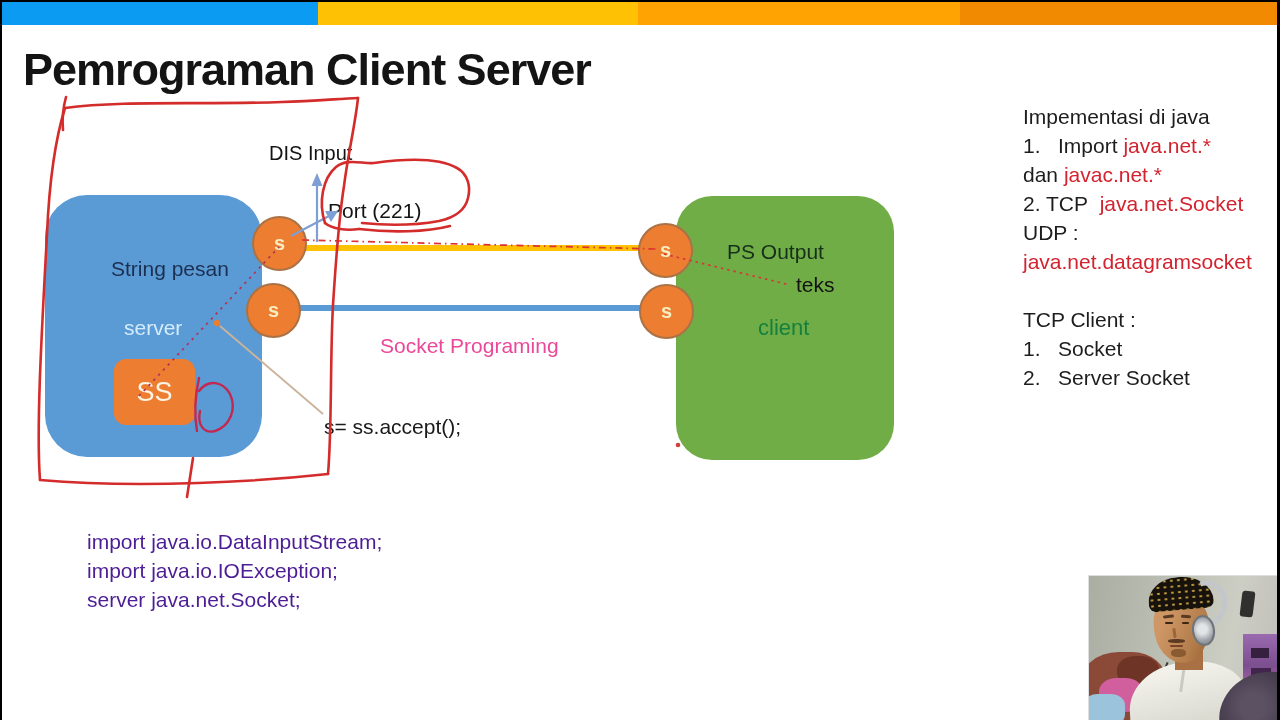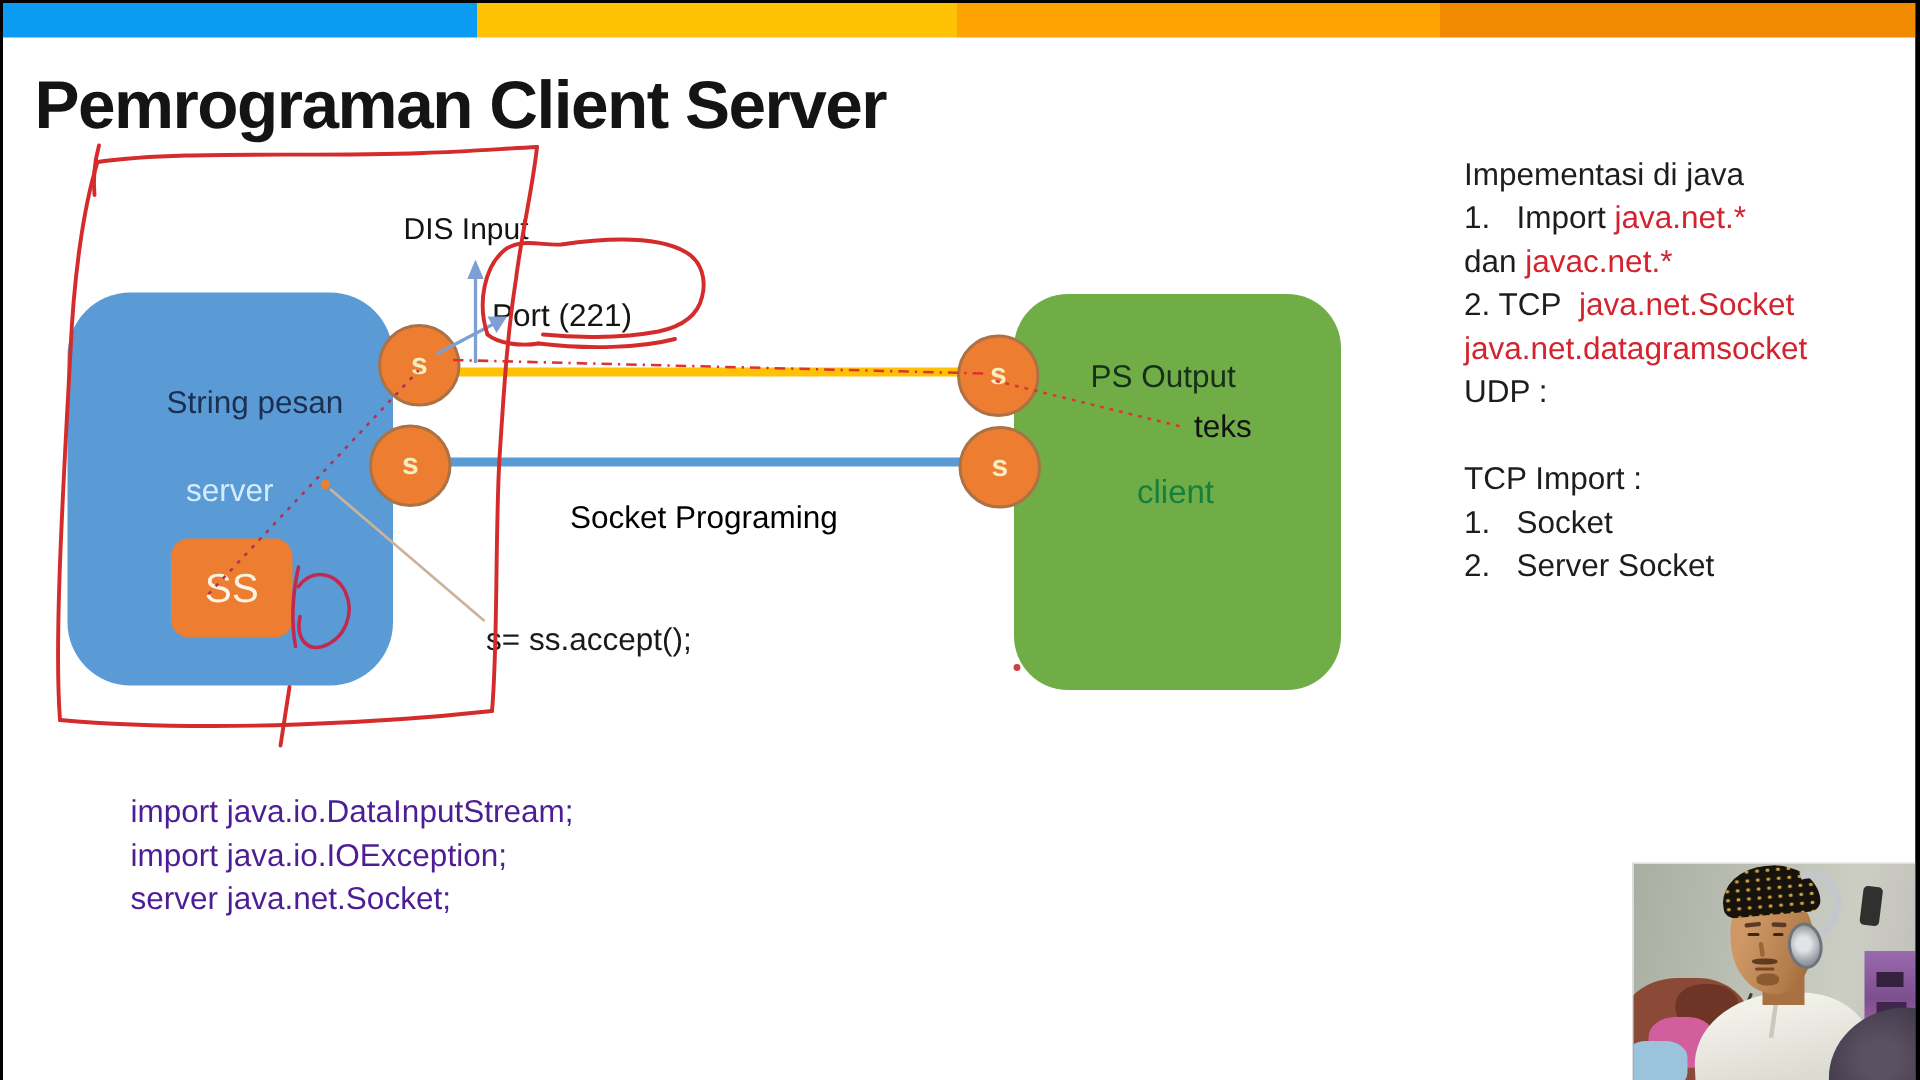--- a/index.html
+++ b/index.html
@@ -58,29 +58,29 @@
   .socket-1 { left:250px; top:214px; }
   .socket-2 { left:244px; top:281px; }
   .socket-3 { left:636px; top:221px; }
   .socket-4 { left:637px; top:282px; }
 
   .conn-yellow { position:absolute; left:302px; top:243px; width:340px; height:6px; background:#fec103; }
   .conn-blue   { position:absolute; left:296px; top:303px; width:346px; height:6px; background:#5b9bd5; }
 
   .lbl-dis-input  { left:267px; top:140px; font-size:20px; color:#141414; }
   .lbl-port       { left:326px; top:197px; font-size:21px; color:#141414; }
-  .lbl-socket-prog{ left:378px; top:332px; font-size:21px; color:#000000; }
+  .lbl-socket-prog{ left:378px; top:332px; font-size:21px; color:#ec4899; }
   .lbl-accept     { left:322px; top:413px; font-size:21px; color:#1a1a1a; }
 
   
   .right-panel {
     position:absolute; left:974px; top:100px; width:300px;
     font-size:21px; color:#1d1d1d; line-height:29px;
   }
-  .right-panel .line { min-height:29px; white-space:nowrap; }
+  .right-panel .line { min-height:29px; white-space:nowrap;margin-left:47px; }
   .right-panel .red { color:#d2232e; }
 
   
   .code-block {
     position:absolute; left:85px; top:525px;
     font-size:21px; color:#4c1d95; line-height:29px;
   }
   .code-block .line { min-height:29px; white-space:nowrap; }
 
   
@@ -183,24 +183,24 @@
   <div class="lbl lbl-dis-input">DIS Input</div>
   <div class="lbl lbl-port">Port (221)</div>
   <div class="lbl lbl-socket-prog">Socket Programing</div>
   <div class="lbl lbl-accept">s= ss.accept();</div>
 
   <div class="right-panel">
       <div class="line"><span>Impementasi di java</span></div>
       <div class="line"><span>1.&nbsp;&nbsp;&nbsp;Import </span><span class="red">java.net.*</span></div>
       <div class="line"><span>dan </span><span class="red">javac.net.*</span></div>
       <div class="line"><span>2. TCP&nbsp; </span><span class="red">java.net.Socket</span></div>
+      <div class="line"><span>UDP :</span></div>
       <div class="line"><span class="red">java.net.datagramsocket</span></div>
-      <div class="line"><span>UDP :</span></div>
       <div class="line"><span></span></div>
-      <div class="line"><span>TCP Import :</span></div>
+      <div class="line"><span>TCP Client :</span></div>
       <div class="line"><span>1.&nbsp;&nbsp; Socket</span></div>
       <div class="line"><span>2.&nbsp;&nbsp; Server Socket</span></div>
     </div>
 
   <div class="code-block">
       <div class="line">import java.io.DataInputStream;</div>
       <div class="line">import java.io.IOException;</div>
       <div class="line">server java.net.Socket;</div>
     </div>
 

